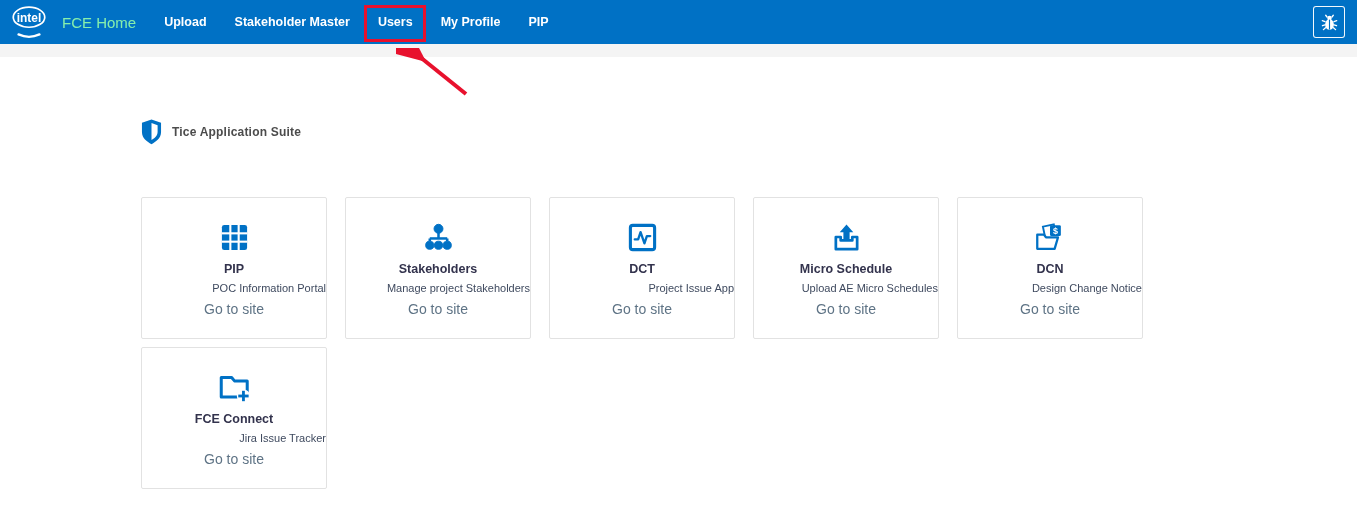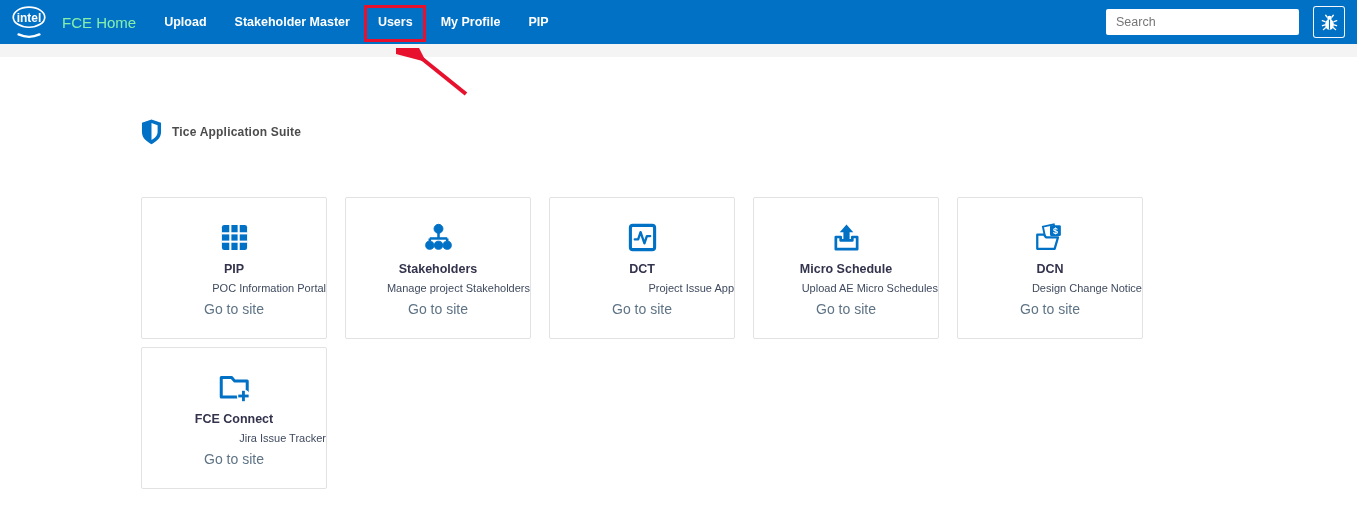--- a/index.html
+++ b/index.html
@@ -71,21 +71,20 @@
         </defs>
         <line x1="70" y1="46" x2="24" y2="9" stroke="#E8112D" stroke-width="4" marker-end="url(#ah)"></line>
       </svg>
     </span>
     <span class="nav-item">My Profile</span>
     <span class="nav-item">PIP</span>
   </div>
 
   <div class="nav-spacer"></div>
 
-  <input class="search-input" type="text" placeholder="Search" style="">
   <div class="bug-button">
     <svg width="19" height="19" viewBox="0 0 20 20">
       <g stroke="#fff" stroke-width="1.4" fill="none" stroke-linecap="round">
         <line x1="7.4" y1="4.2" x2="6" y2="2.4"></line>
           <line x1="12.6" y1="4.2" x2="14" y2="2.4"></line>
         <line x1="5.3" y1="9" x2="2.4" y2="8"></line>
           <line x1="14.7" y1="9" x2="17.6" y2="8"></line>
         <line x1="5.3" y1="12.5" x2="2.6" y2="13.4"></line>
           <line x1="14.7" y1="12.5" x2="17.4" y2="13.4"></line>
         <line x1="5.8" y1="15.5" x2="3.6" y2="17.5"></line>

